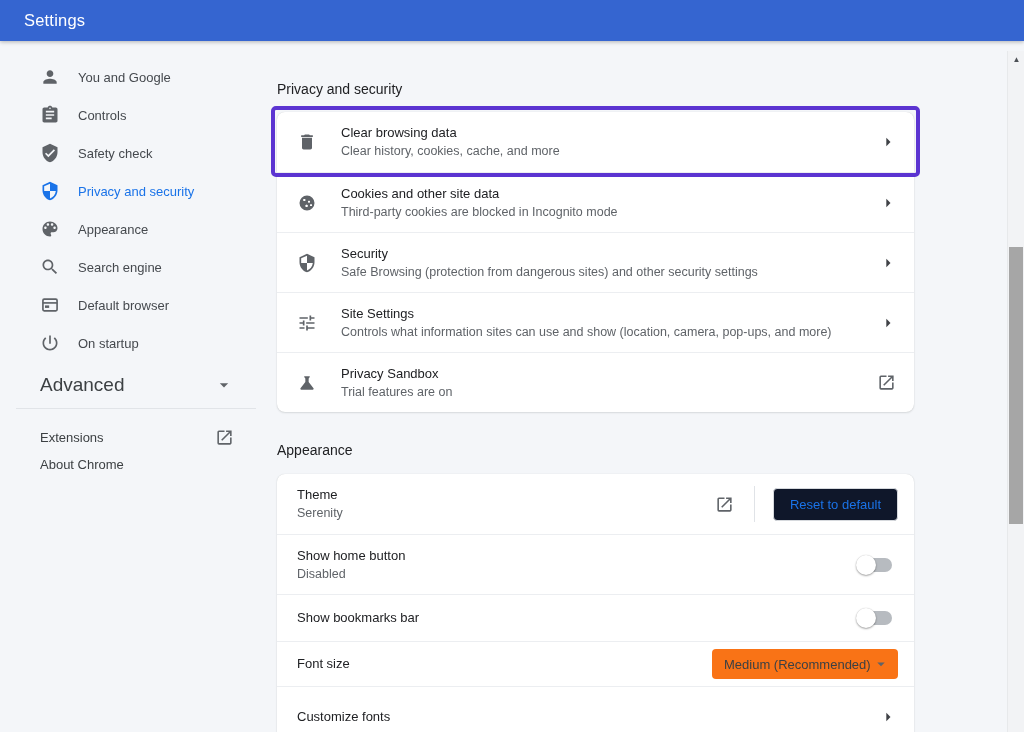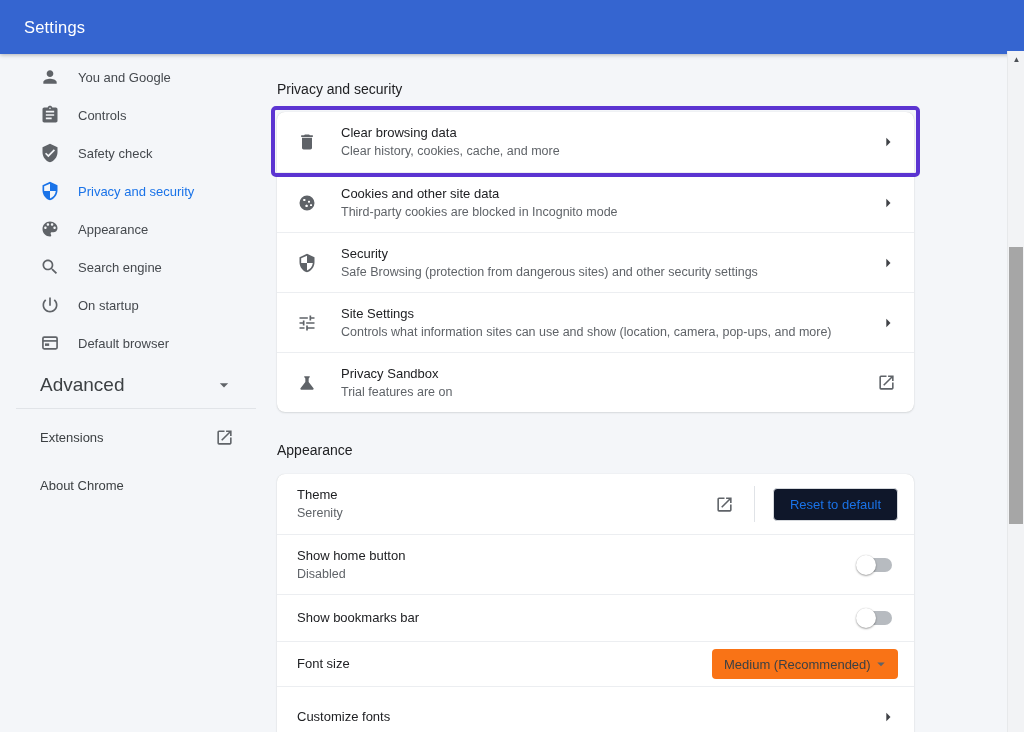--- a/index.html
+++ b/index.html
@@ -3,21 +3,21 @@
 <meta charset="utf-8">
 <style>
   * { margin:0; padding:0; box-sizing:border-box; }
   html,body { background:#e9ecef; }
   .screen {
     position:relative; width:1024px; height:732px; overflow:hidden;
     background:#f4f6f9; font-family:"Liberation Sans", sans-serif;
   }
   
   .header {
-    position:absolute; left:0; top:0; width:1024px; height:54px;
+    position:absolute; left:0; top:0; width:1024px; height:41px;
     background:#3565d0; box-shadow:0 1px 4px rgba(0,0,0,.28);
     display:flex; align-items:center; z-index:6;
   }
   .header-title { color:#fff; font-size:16.5px; font-weight:500; margin-left:24px; letter-spacing:.2px; }
   .searchbox {
     position:absolute; left:281px; top:8px; width:632px; height:37px;
     background:#2b55b4; border-bottom:4px solid #1d3e96; border-radius:2px;
     display:flex; align-items:center; padding:0 12px;
   }
   .searchbox .sicon { width:19px; height:19px; color:rgba(255,255,255,.92); margin:0 14px 0 4px; flex:none; }
@@ -39,21 +39,21 @@
   }
   .advanced-row .nlabel { font-size:19px; font-weight:500; color:#3c4043; }
   .caret { width:20px; height:20px; color:#5f6368; }
   .sidebar-divider { height:1px; background:#e1e4e8; margin-top:2px; }
   .ext-row {
     height:40px; margin-top:8px; display:flex; align-items:center;
     justify-content:space-between; padding:0 22px 0 24px; cursor:pointer;
   }
   .ext-row .nlabel, .about-row .nlabel { font-size:13px; font-weight:500; color:#3c4043; }
   .ext-row .ext-icon { width:19px; height:19px; color:#5f6368; }
-  .about-row { height:36px; display:flex; align-items:flex-end; padding:0 24px; cursor:pointer; }
+  .about-row { height:36px; display:flex; align-items:flex-start; padding:0 24px; cursor:pointer; }
   
   .main { position:absolute; left:277px; top:51px; width:637px; }
   .section-heading { font-size:14px; color:#202124; font-weight:400; line-height:16px; }
   .h1 { margin-top:30px; }
   .h2 { margin-top:30px; }
   .card {
     margin-top:15px; background:#fff; border-radius:8px; position:relative;
     box-shadow:0 1px 2px rgba(60,64,67,.14), 0 0 1px rgba(60,64,67,.2);
   }
   .card2 { margin-top:16px; }
@@ -138,32 +138,32 @@
         </svg>
       <span class="nlabel">Appearance</span>
     </div>
     <div class="nav-item">
       <svg class="nicon" viewBox="0 0 24 24" fill="currentColor">
           <path d="M15.5 14h-.79l-.28-.27C15.41 12.59 16 11.11 16 9.5 16 5.91 13.09 3 9.5 3S3 5.91 3 9.5 5.91 16 9.5 16c1.61 0 3.09-.59 4.23-1.57l.27.28v.79l5 4.99L20.49 19l-4.99-5zm-6 0C7.01 14 5 11.99 5 9.5S7.01 5 9.5 5 14 7.01 14 9.5 11.99 14 9.5 14z"></path>
         </svg>
       <span class="nlabel">Search engine</span>
     </div>
     <div class="nav-item">
-      <svg class="nicon" viewBox="0 0 24 24" fill="currentColor">
-          <path d="M13 3h-2v10h2V3zm4.83 2.17l-1.42 1.42C17.99 7.86 19 9.81 19 12c0 3.87-3.13 7-7 7s-7-3.13-7-7c0-2.19 1.01-4.14 2.58-5.42L6.17 5.17C4.23 6.82 3 9.26 3 12c0 4.97 4.03 9 9 9s9-4.03 9-9c0-2.74-1.23-5.18-3.17-6.83z"></path>
-        </svg>
-      <span class="nlabel">On startup</span>
-    </div>
-    <div class="nav-item">
       <svg class="nicon" viewBox="0 0 24 24" fill="none" stroke="currentColor" stroke-width="2">
           <rect x="3.5" y="5" width="17" height="14" rx="1.5"></rect>
           <line x1="3.5" y1="9.5" x2="20.5" y2="9.5"></line>
           <rect x="6" y="12.5" width="5" height="3" fill="currentColor" stroke="none"></rect>
         </svg>
       <span class="nlabel">Default browser</span>
+    </div>
+    <div class="nav-item">
+      <svg class="nicon" viewBox="0 0 24 24" fill="currentColor">
+          <path d="M13 3h-2v10h2V3zm4.83 2.17l-1.42 1.42C17.99 7.86 19 9.81 19 12c0 3.87-3.13 7-7 7s-7-3.13-7-7c0-2.19 1.01-4.14 2.58-5.42L6.17 5.17C4.23 6.82 3 9.26 3 12c0 4.97 4.03 9 9 9s9-4.03 9-9c0-2.74-1.23-5.18-3.17-6.83z"></path>
+        </svg>
+      <span class="nlabel">On startup</span>
     </div>
     <div class="advanced-row">
       <span class="nlabel">Advanced</span>
       <svg class="caret" viewBox="0 0 24 24" fill="currentColor">
           <path d="M7 10l5 5 5-5z"></path>
         </svg>
     </div>
     <div class="sidebar-divider"></div>
     <div class="ext-row">
       <span class="nlabel">Extensions</span>

